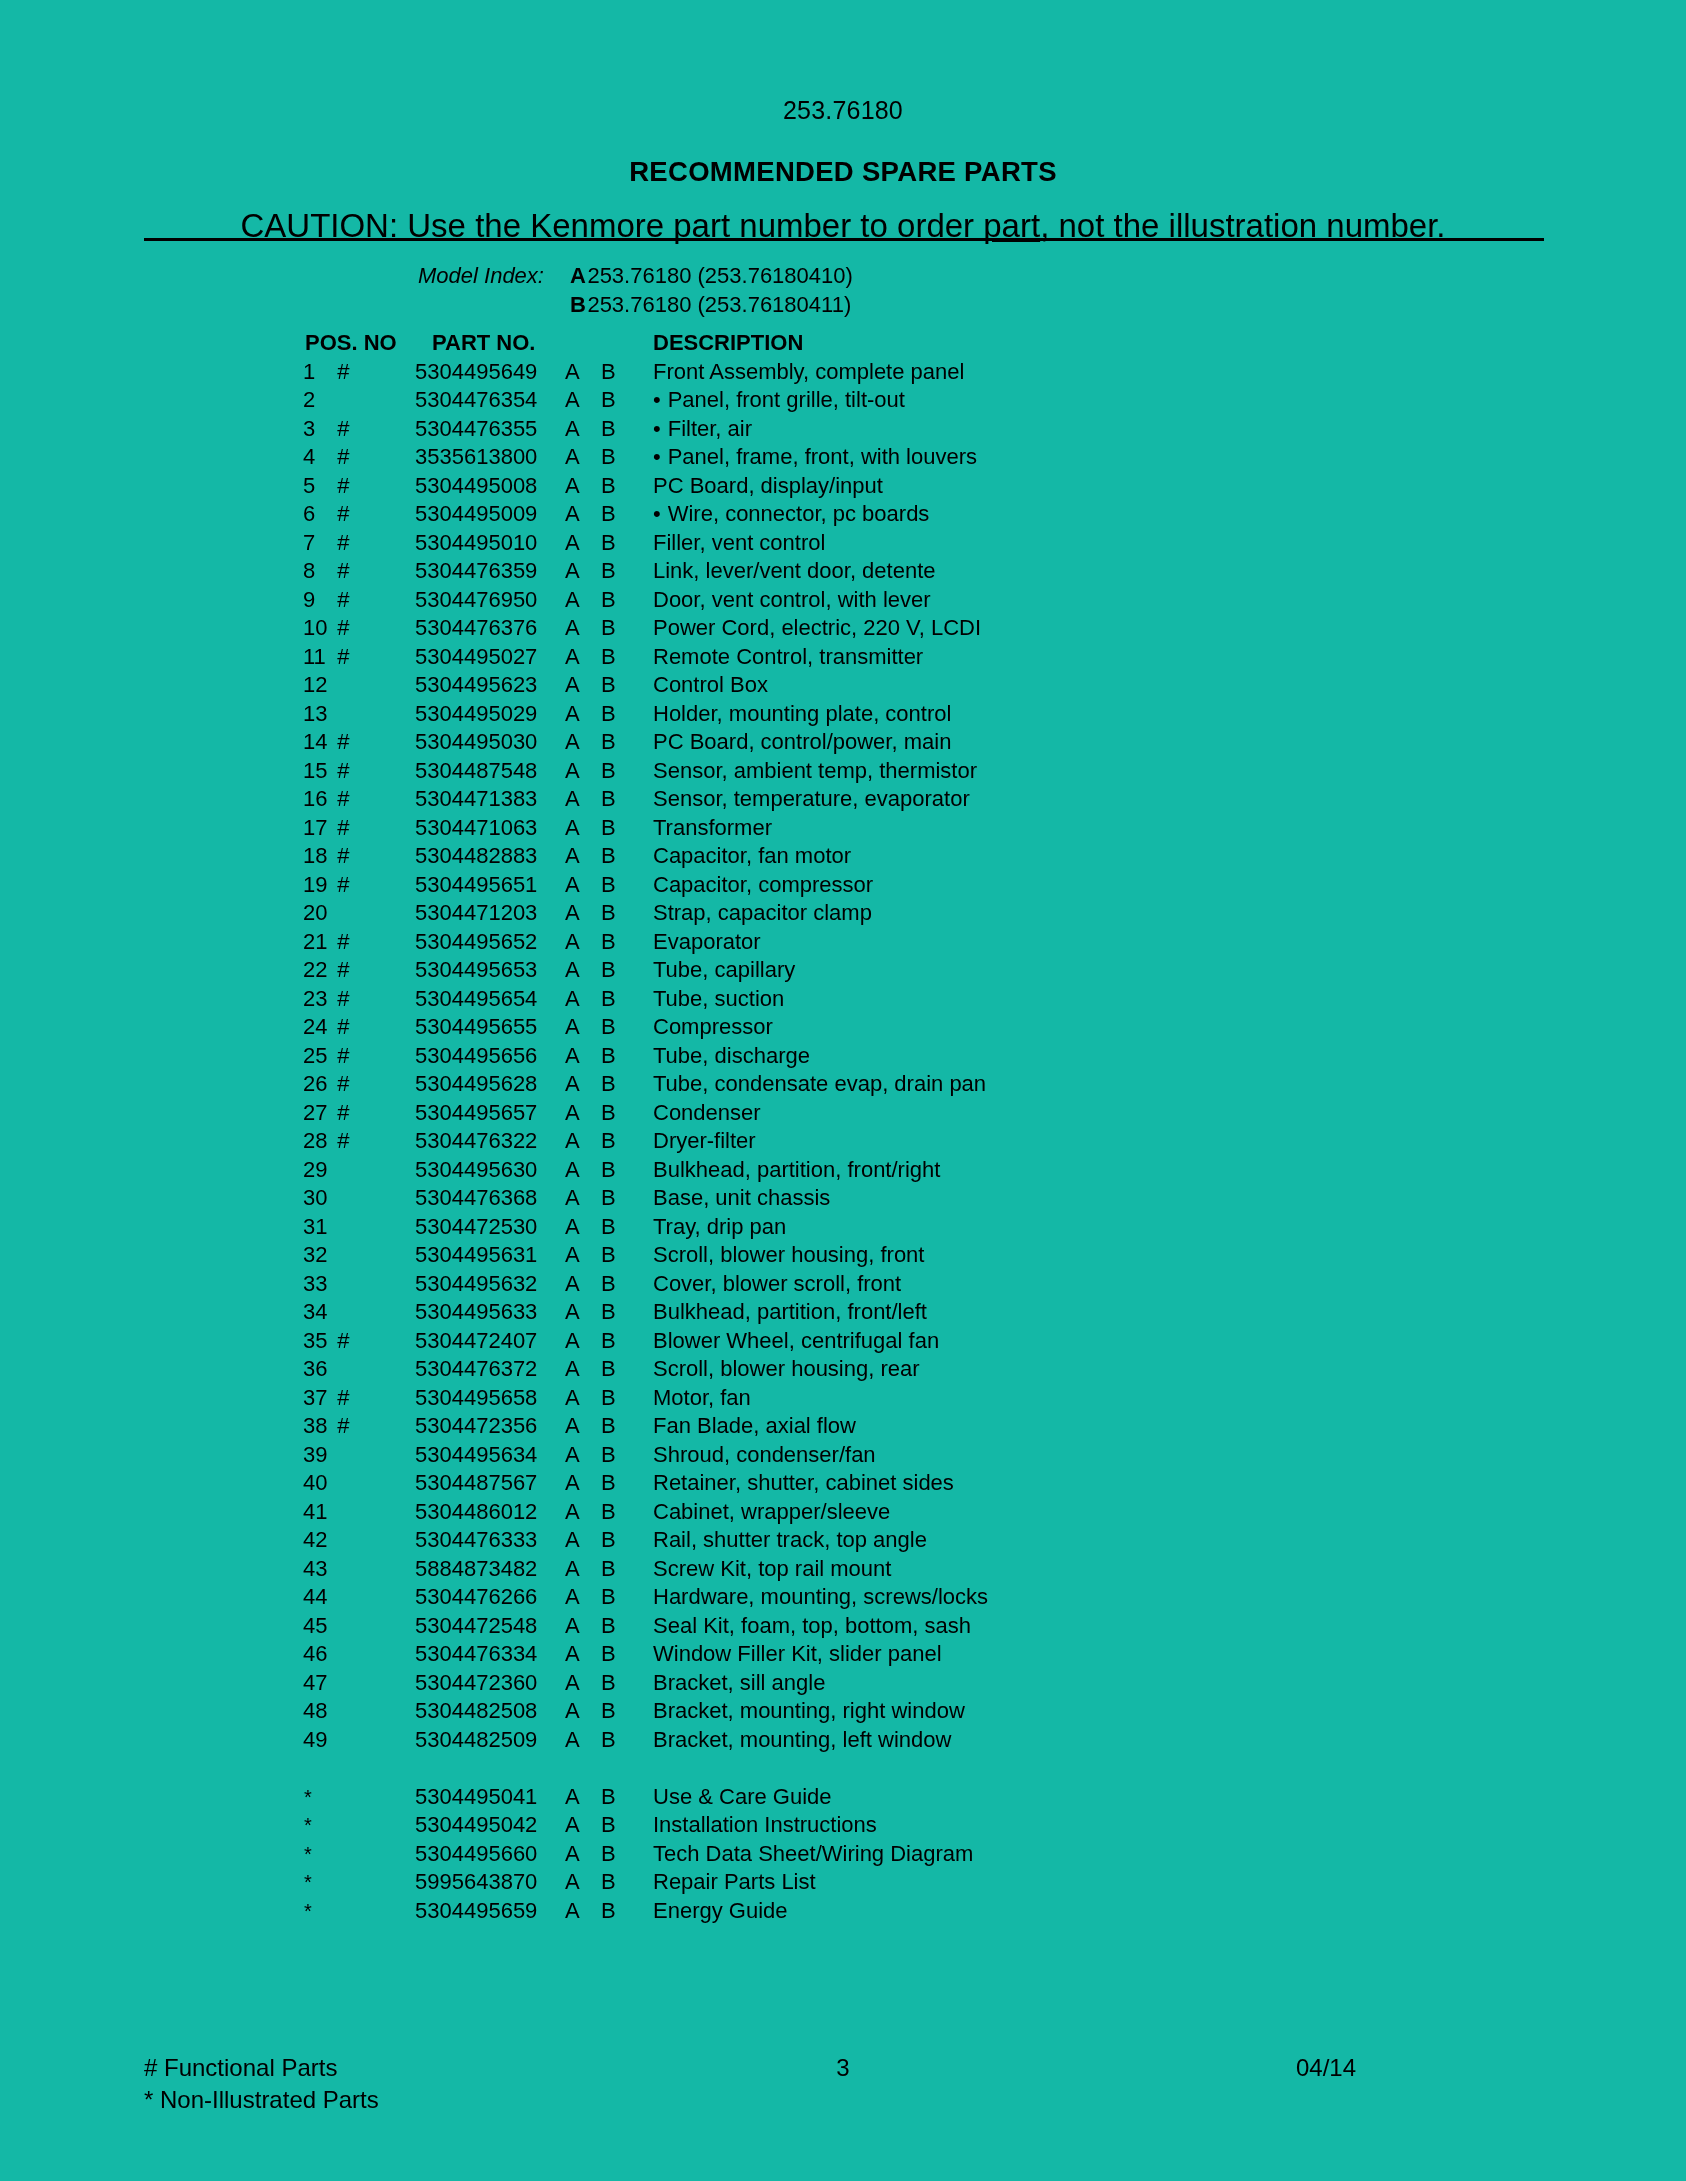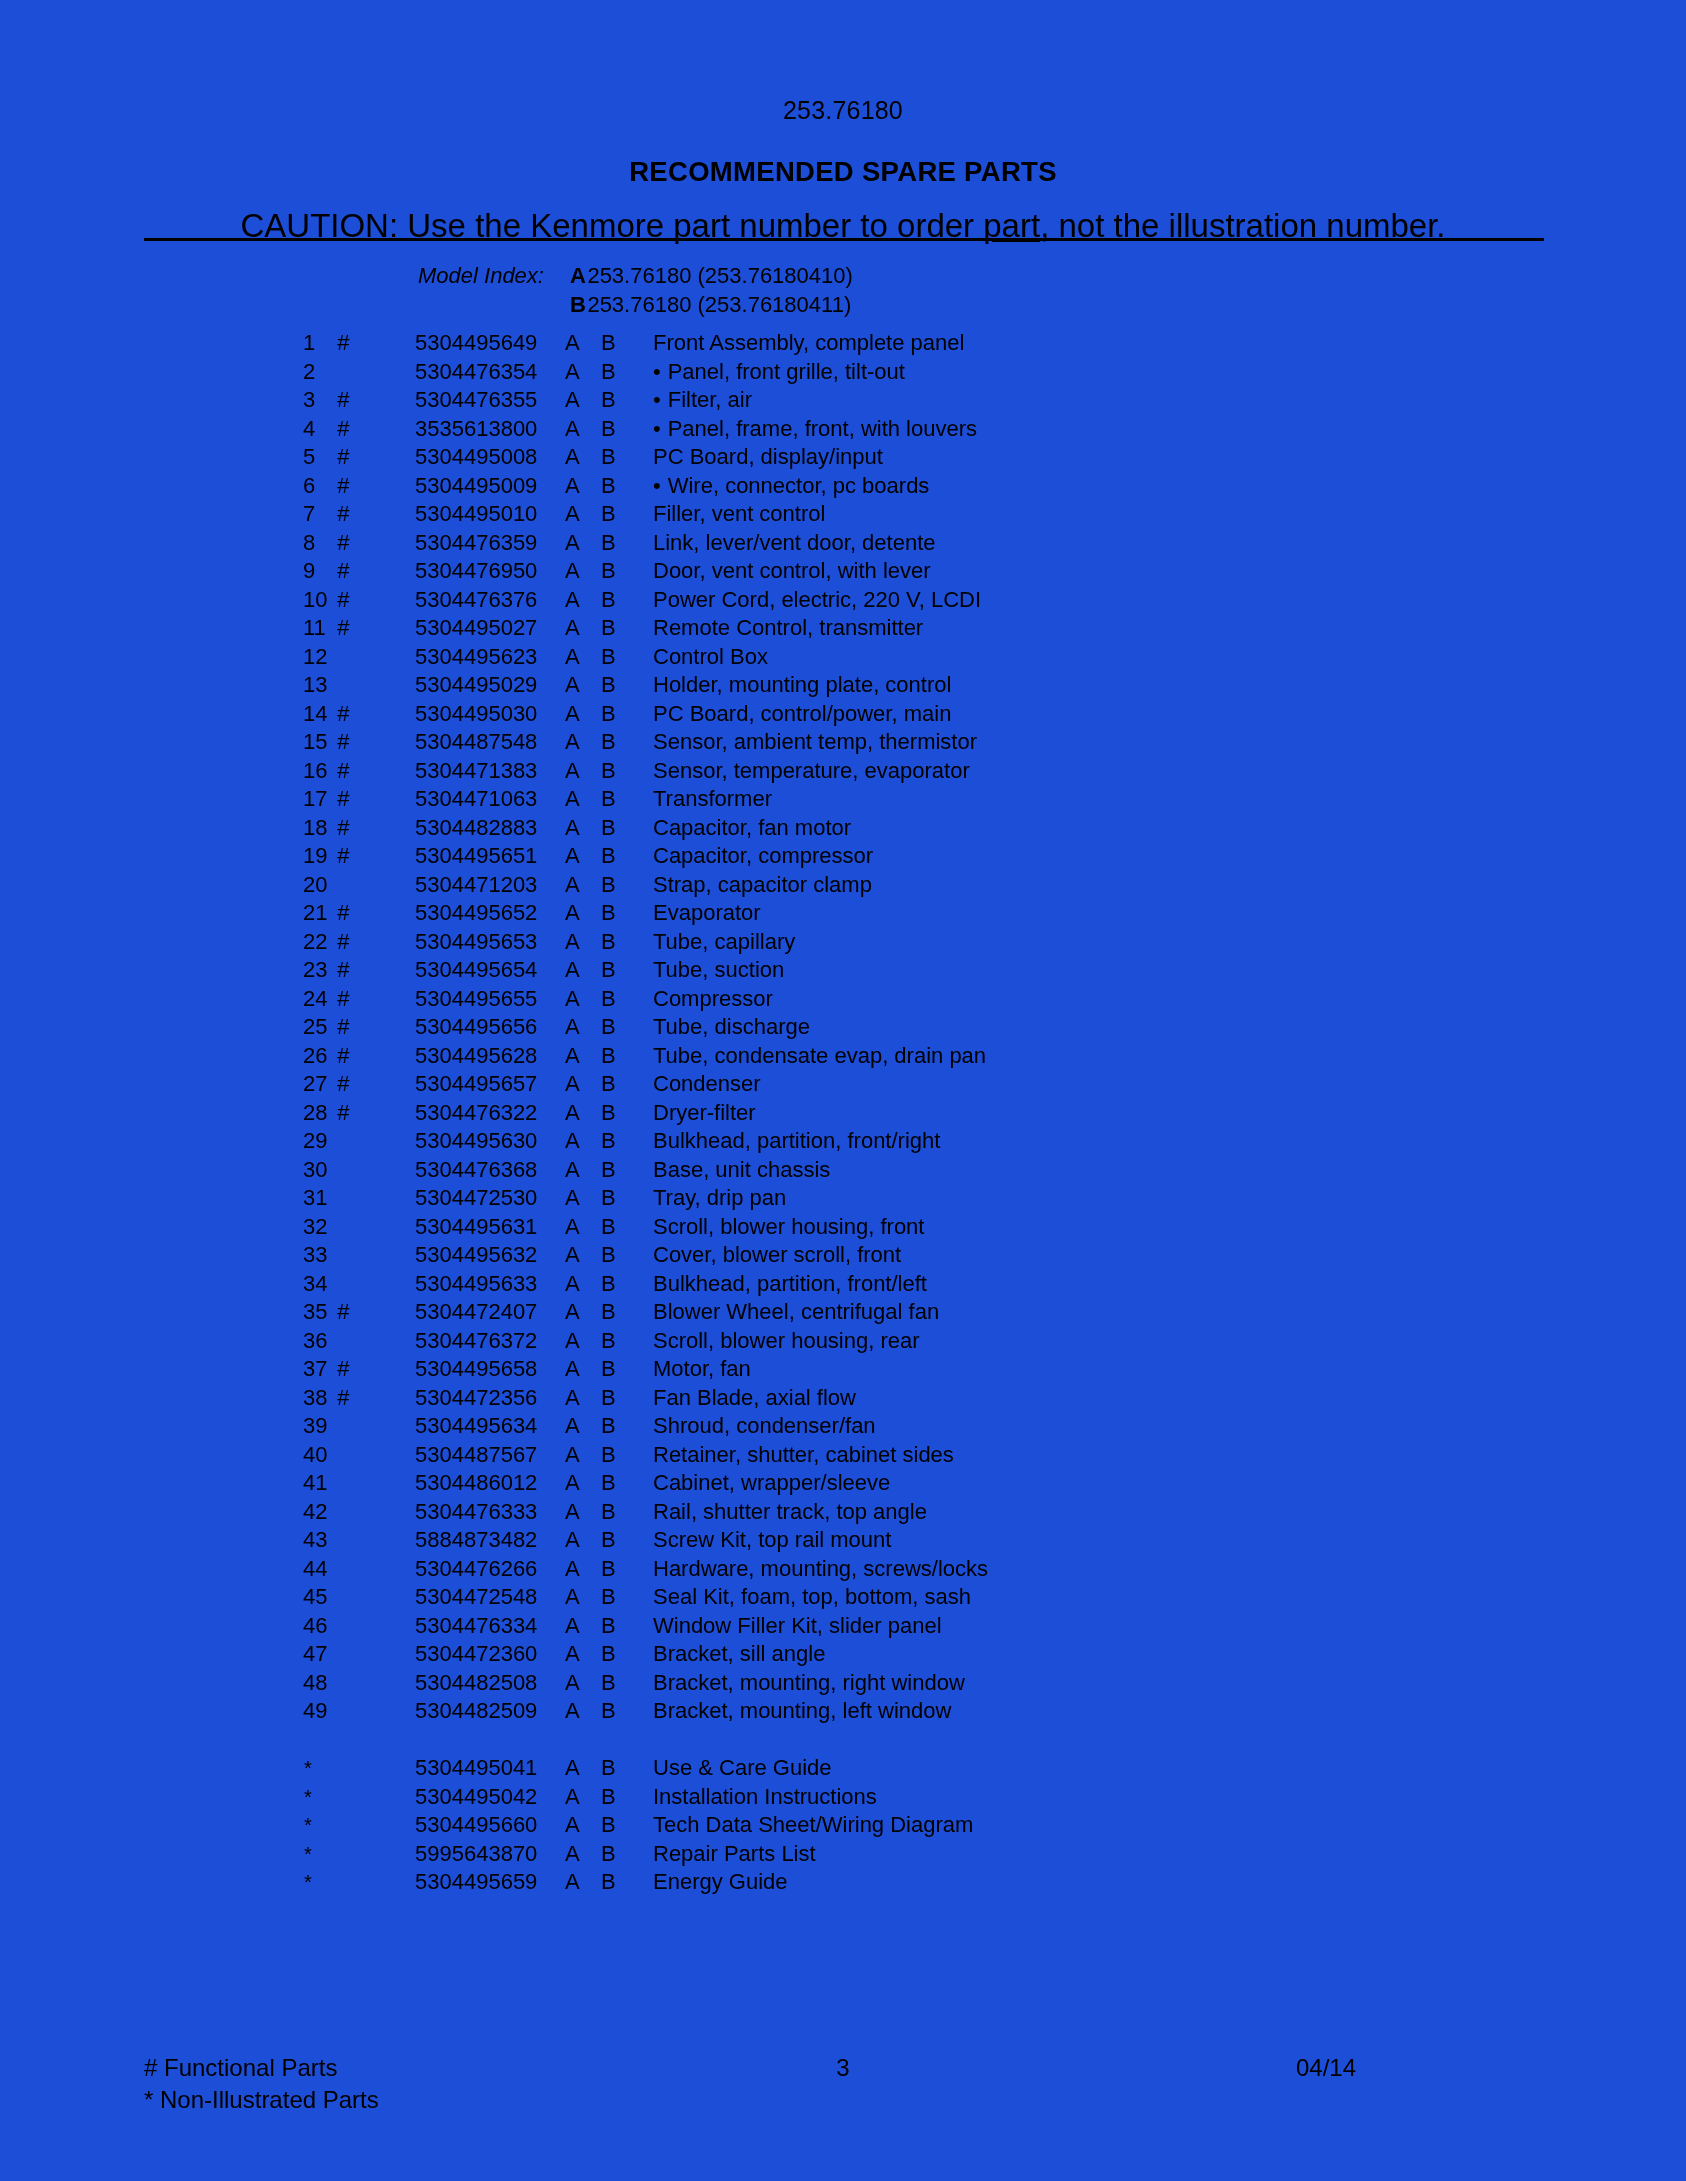--- a/index.html
+++ b/index.html
@@ -8,21 +8,21 @@
     background: #ffffff;
   }
   body {
     font-family: "Liberation Sans", sans-serif;
     color: #000000;
   }
   #page {
     position: relative;
     width: 1686px;
     height: 2182px;
-    background: #1d4ed8;
+    background: #14b8a6;
     overflow: hidden;
   }
 
   
   #model-number {
     position: absolute;
     top: 96px;
     left: 0;
     width: 1686px;
     text-align: center;
@@ -204,20 +204,25 @@
   </div>
 
   <div id="rule"></div>
 
   <div id="model-index">
       <div><span class="mi-label">Model Index:</span><span class="mi-letter">A</span><span>253.76180 (253.76180410)</span></div>
       <div class="mi-row-indent"><span class="mi-label">Model Index:</span><span class="mi-letter">B</span><span>253.76180 (253.76180411)</span></div>
     </div>
 
   <div id="parts-table">
+      <div class="trow header">
+        <div class="c-pos">POS. NO</div>
+        <div class="c-part">PART NO.</div>
+        <div class="c-desc">DESCRIPTION</div>
+      </div>
       <div class="trow">
         <div class="c-pos"><span class="pos-num">1</span><span class="pos-flag">#</span></div>
         <div class="c-part">5304495649</div>
         <div class="c-a">A</div>
         <div class="c-b">B</div>
         <div class="c-desc"><span>Front Assembly, complete panel</span></div>
       </div>
       <div class="trow">
         <div class="c-pos"><span class="pos-num">2</span></div>
         <div class="c-part">5304476354</div>

